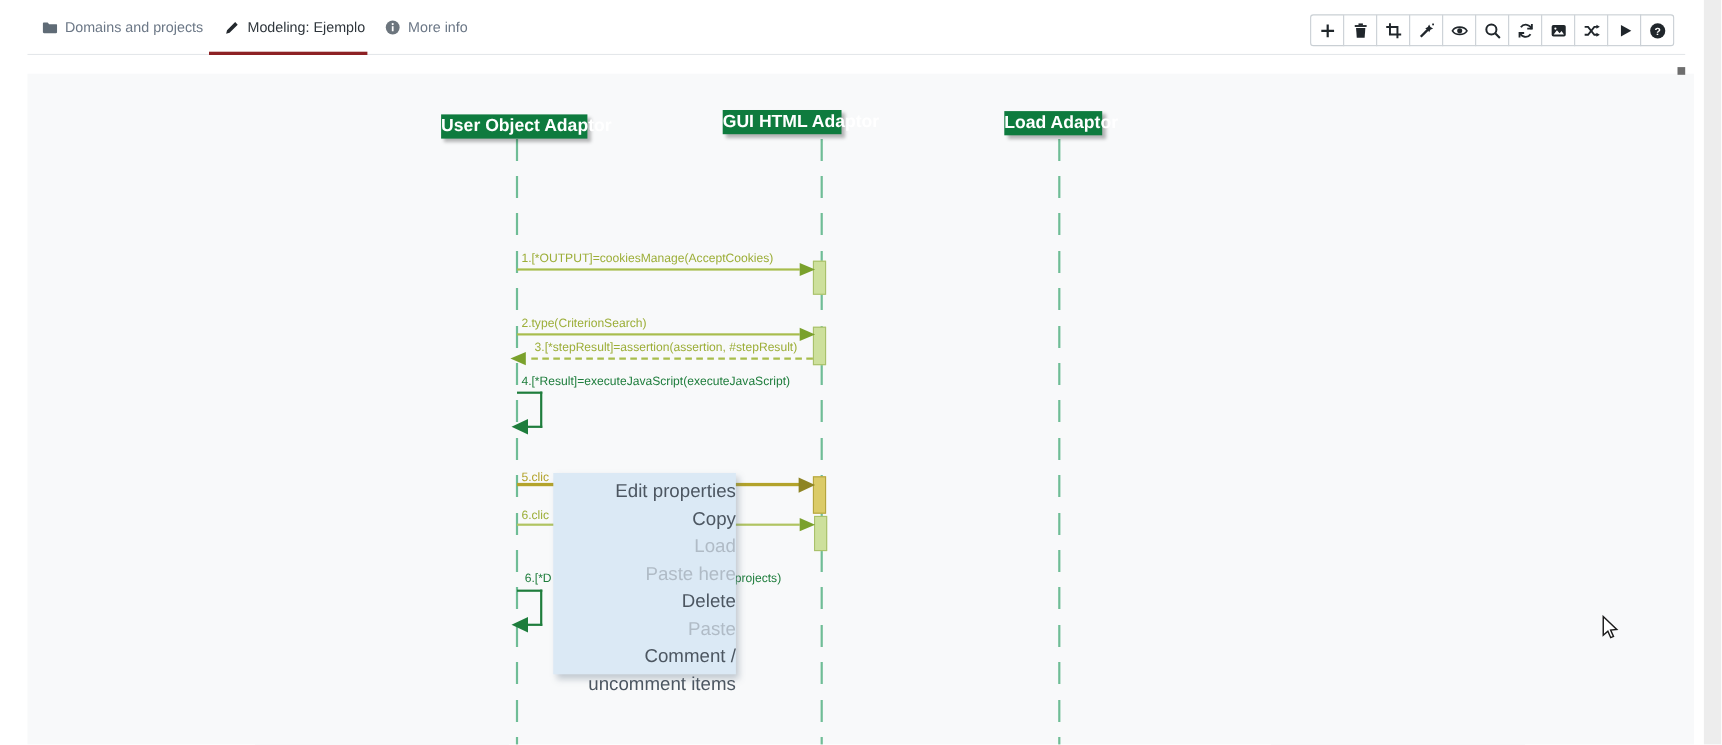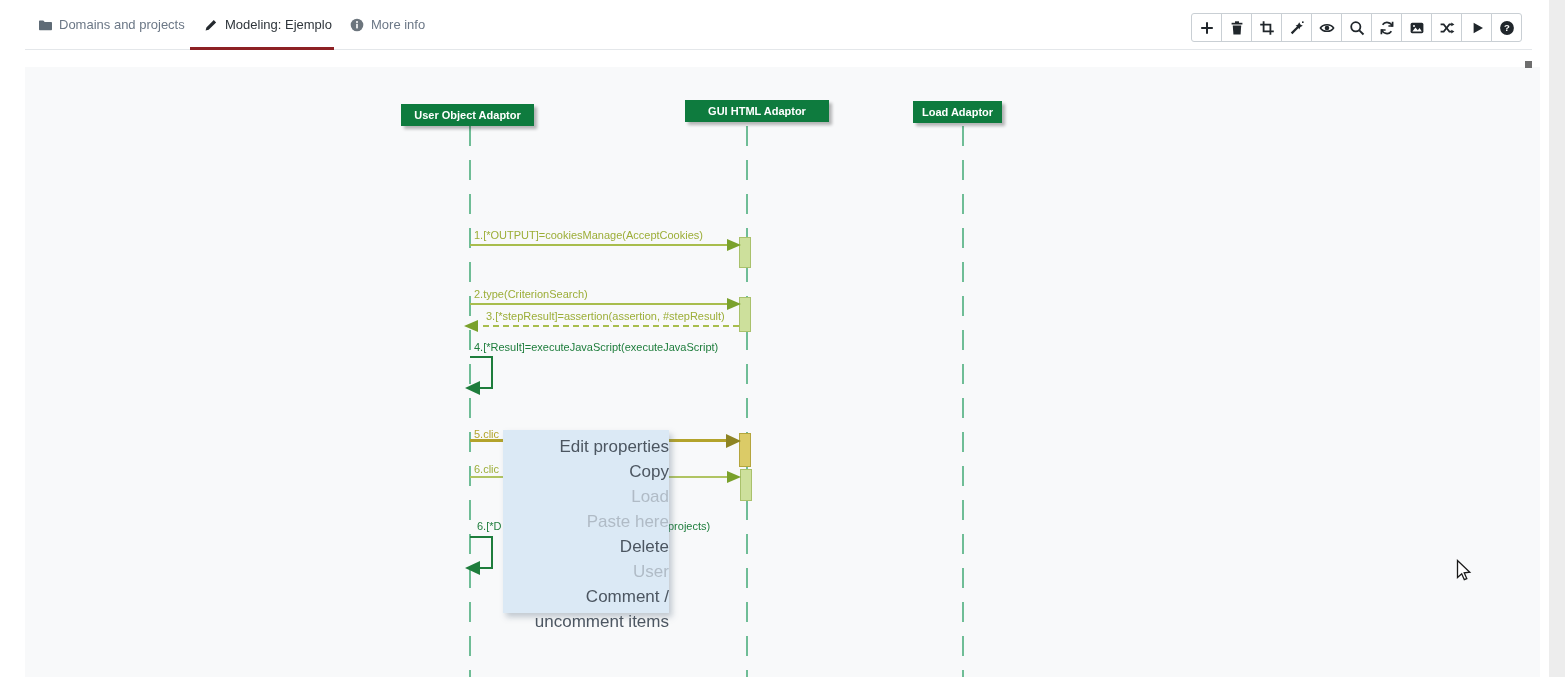--- a/index.html
+++ b/index.html
@@ -23,21 +23,21 @@
   .tbtn:first-child { margin-left:0; border-radius:3px 0 0 3px; }
   .tbtn:last-child  { border-radius:0 3px 3px 0; }
   
   .canvas { position:absolute; left:25px; top:67px; width:1515px; height:610px; background:#f8f9fa; }
   .corner-handle { position:absolute; left:1525px; top:61px; width:7px; height:7px; background:#6e6e6e; }
   .scroll-strip { position:absolute; right:0; top:0; width:16px; height:677px; background:#ededed; }
   
   .lifeline-line { position:absolute; width:2px; top:126px; height:551px; z-index:1;
     background:repeating-linear-gradient(to bottom,#6fbd96 0 20px, transparent 20px 34px); }
   .head-box { position:absolute; height:22px; background:#0e7b3e; color:#fff; font-weight:bold;
-    font-size:11px; text-align:center; line-height:22px; z-index:5;
+    font-size:16px; text-align:center; line-height:22px; z-index:5;
     box-shadow:3px 3px 3px rgba(0,0,0,0.28); cursor:pointer; white-space:nowrap; }
   
   .msg-label { position:absolute; font-size:11px; white-space:nowrap; z-index:4; }
   .c-yg  { color:#9cae38; }
   .c-sel { color:#b3a32b; }
   .c-dg  { color:#1e7d3c; }
   .msg-line { position:absolute; z-index:3; }
   .arrow-r { position:absolute; width:0; height:0; z-index:3;
              border-top:6px solid transparent; border-bottom:6px solid transparent; }
   .arrow-l { position:absolute; width:0; height:0; z-index:3;
@@ -157,21 +157,21 @@
   </div>
 
   <div class="canvas"></div>
   <div class="corner-handle"></div>
 
   <div class="lifeline-line" style="left:469px"></div>
   <div class="lifeline-line" style="left:746px"></div>
   <div class="lifeline-line" style="left:962px"></div>
 
   <div class="head-box" style="left:401px; top:104px; width:133px">User Object Adaptor</div>
-  <div class="head-box" style="left:685px; top:100px; width:144px">GUI HTML Adaptor</div>
+  <div class="head-box" style="left:657px; top:100px; width:108px">GUI HTML Adaptor</div>
   <div class="head-box" style="left:913px; top:101px; width:89px">Load Adaptor</div>
 
   <div class="msg-label c-yg" style="left:474px; top:229px">1.[*OUTPUT]=cookiesManage(AcceptCookies)</div>
   <div class="msg-line" style="left:470px; top:244px; width:257px; height:2px; background:#a8bd4d"></div>
   <div class="arrow-r" style="left:727px; top:239px; border-left:14px solid #7aa12c"></div>
   <div class="act-bar act-green" style="left:739px; top:237px; height:31px"></div>
 
   <div class="msg-label c-yg" style="left:474px; top:288px">2.type(CriterionSearch)</div>
   <div class="msg-line" style="left:470px; top:303px; width:257px; height:2px; background:#a8bd4d"></div>
   <div class="arrow-r" style="left:727px; top:298px; border-left:14px solid #7aa12c"></div>
@@ -203,21 +203,21 @@
   <div class="msg-line" style="left:491px; top:536px; width:2px; height:33px; background:#1e7d3c"></div>
   <div class="msg-line" style="left:479px; top:567px; width:14px; height:2px; background:#1e7d3c"></div>
   <div class="arrow-l" style="left:465px; top:561px; border-top-width:7px; border-bottom-width:7px; border-right:15px solid #1e7d3c"></div>
 
   <div class="ctx-menu">
     <div class="ctx-item">Edit properties</div>
     <div class="ctx-item">Copy</div>
     <div class="ctx-item disabled">Load</div>
     <div class="ctx-item disabled">Paste here</div>
     <div class="ctx-item">Delete</div>
-    <div class="ctx-item disabled">User</div>
+    <div class="ctx-item disabled">Paste</div>
     <div class="ctx-item">Comment / uncomment items</div>
   </div>
 
   <div class="scroll-strip"></div>
 
   <svg class="mouse-cursor" width="16" height="24" viewBox="0 0 16 24">
     <path d="M1.5 1.5v17l4.2-3.7 2.6 5.9 2.5-1.1-2.6-5.8 5.6-.6z" fill="#ffffff" stroke="#1a1a1a" stroke-width="1.3"></path>
   </svg>
 
 </div>

